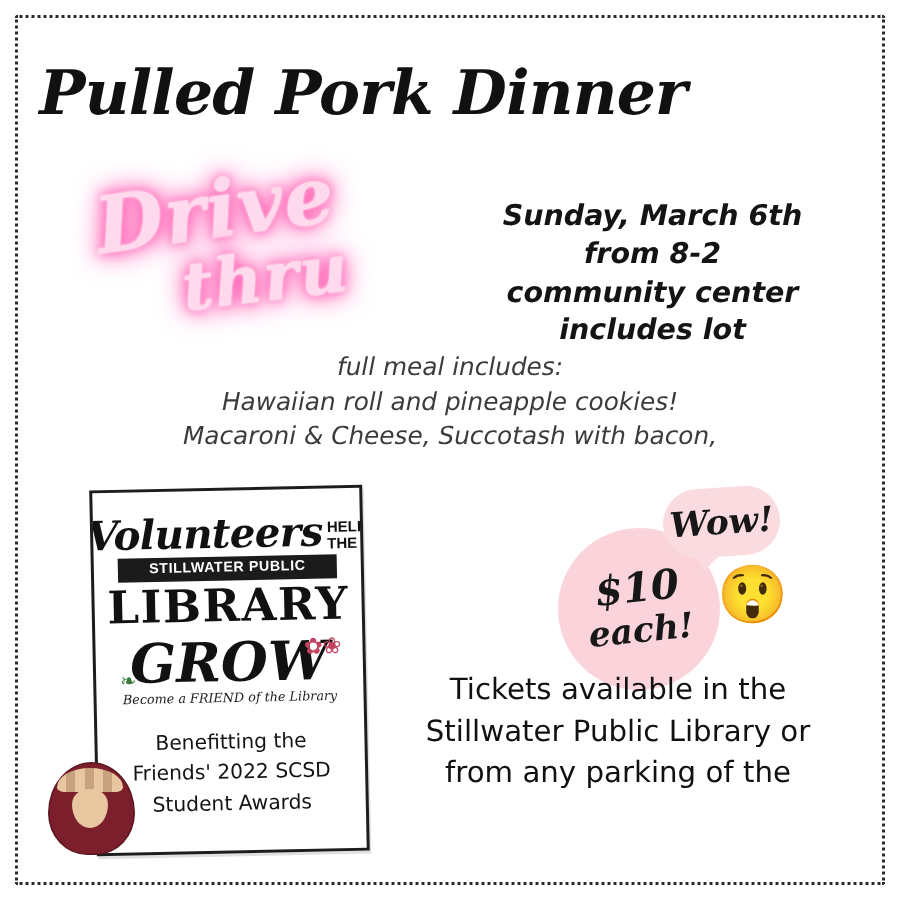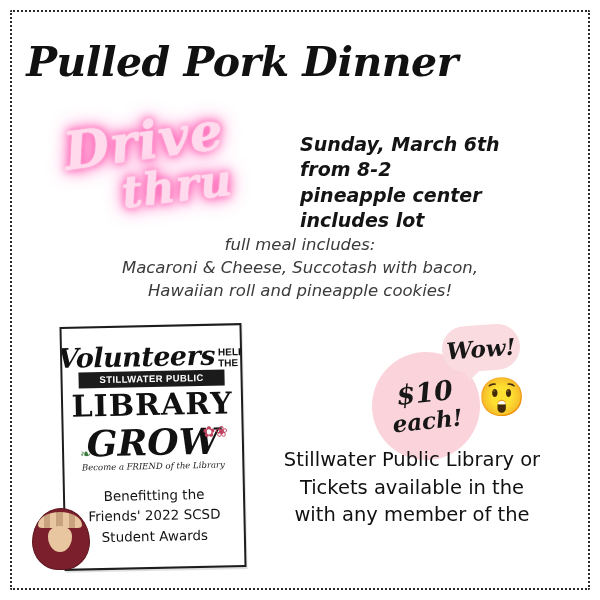--- a/index.html
+++ b/index.html
@@ -83,21 +83,21 @@
     margin-top: -8px;
     transform: rotate(-2deg);
   }
 
   
   .details {
     position: absolute;
     left: 300px;
     top: 132px;
     width: 270px;
-    text-align: left;
+    text-align: center;
     font-family: "DejaVu Sans", sans-serif;
     font-weight: bold;
     font-style: italic;
     font-size: 19px;
     line-height: 1.33;
     color: #141414;
   }
 
   
   .meal {
@@ -373,28 +373,28 @@
   <div class="title">Pulled Pork Dinner</div>
 
   <div class="neon">
     <div class="neon-line neon-drive">Drive</div>
     <div class="neon-line neon-thru">thru</div>
   </div>
 
   <div class="details">
     <div>Sunday, March 6th</div>
     <div>from 8-2</div>
-    <div>pineapple center</div>
+    <div>community center</div>
     <div>includes lot</div>
   </div>
 
   <div class="meal">
     <div class="meal-heading">full meal includes:</div>
+    <div class="meal-line">Hawaiian roll and pineapple cookies!</div>
     <div class="meal-line">Macaroni &amp; Cheese, Succotash with bacon,</div>
-    <div class="meal-line">Hawaiian roll and pineapple cookies!</div>
   </div>
 
   <div class="poster">
     <div class="poster-inner">
       <div class="vol-row">
         <span class="vol-word">Volunteers</span>
         <span class="help-the">
           <span>HELP</span>
           <span>THE</span>
         </span>
@@ -418,23 +418,23 @@
     <div class="price-each">each!</div>
   </div>
 
   <div class="wow-bubble">
     <span class="wow-text">Wow!</span>
   </div>
 
   <div class="emoji-face">😲</div>
 
   <div class="tickets">
+    <div>Tickets available in the</div>
     <div>Stillwater Public Library or</div>
-    <div>Tickets available in the</div>
-    <div>with any member of the</div>
+    <div>from any parking of the</div>
   </div>
 
   <div class="mascot">
     <div class="mascot-shield"></div>
     <div class="mascot-feather"></div>
     <div class="mascot-face"></div>
   </div>
 
 </div>
 

